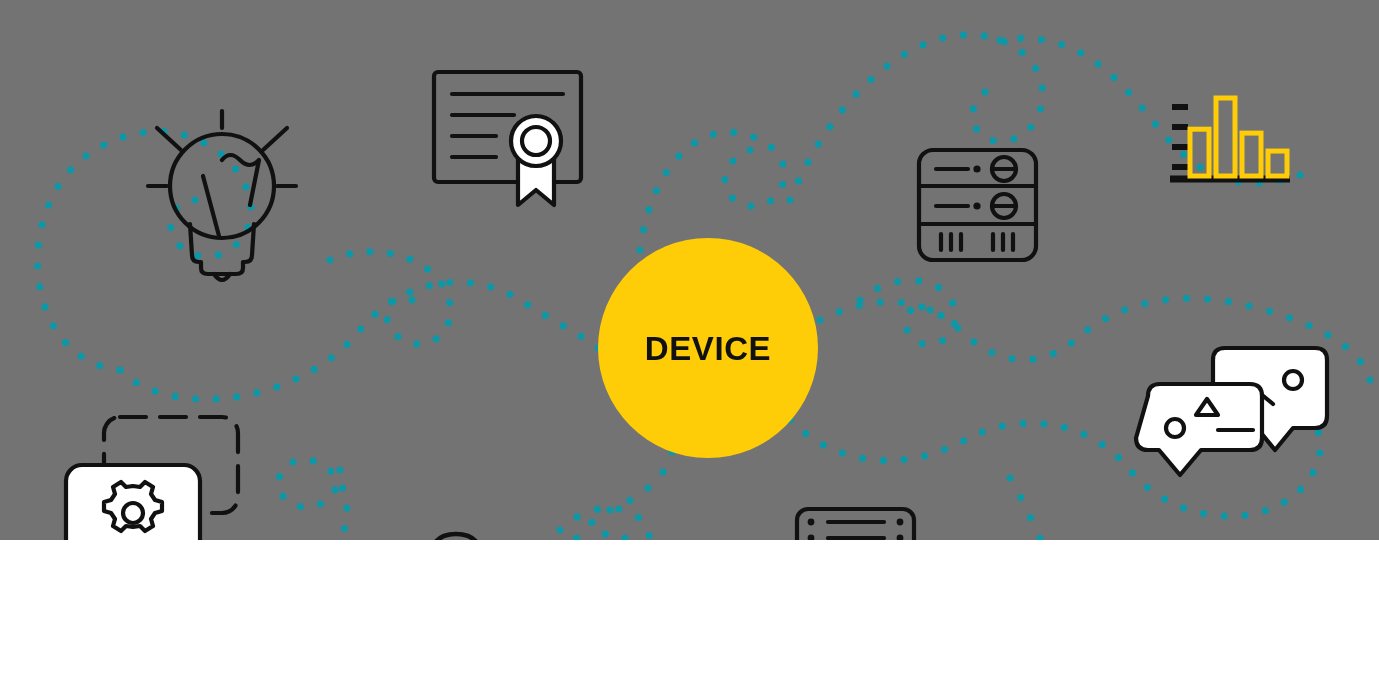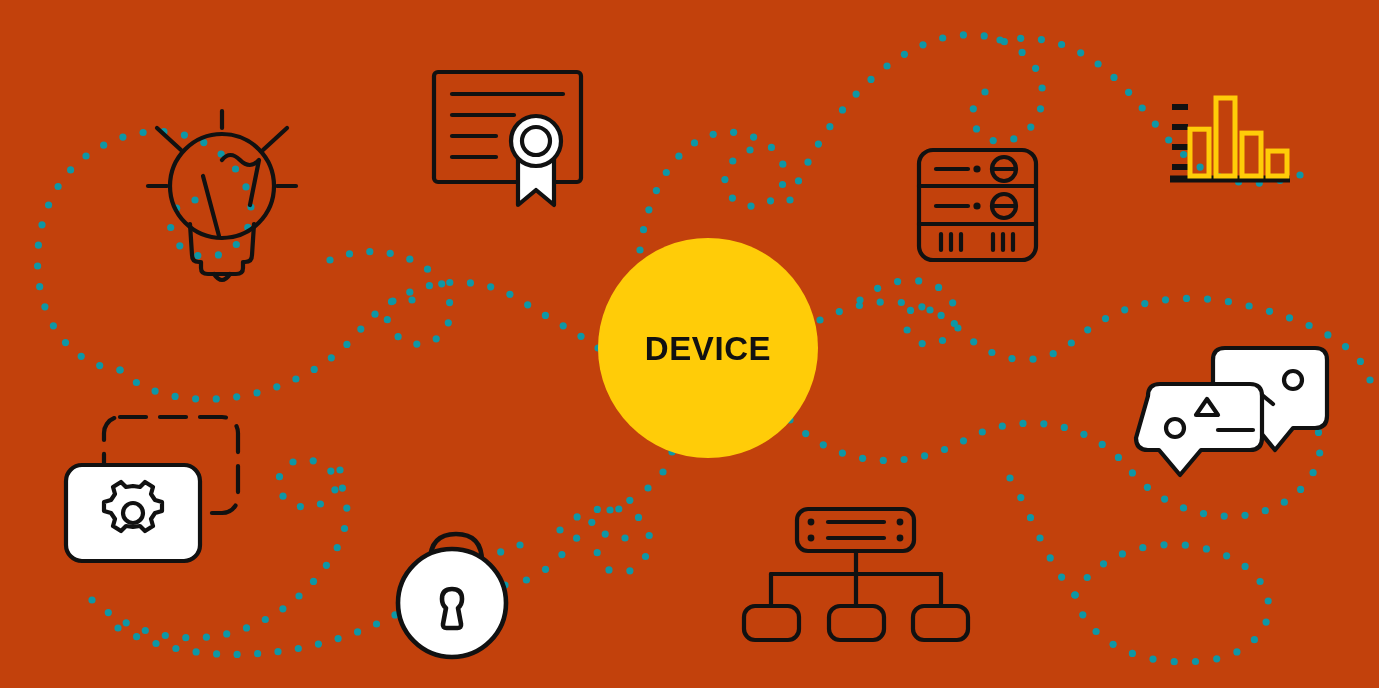--- a/index.html
+++ b/index.html
@@ -7,22 +7,22 @@
     margin: 0;
     padding: 0;
     background: #ffffff;
   }
   body {
     font-family: "Liberation Sans", sans-serif;
   }
   #canvas {
     position: relative;
     width: 1379px;
-    height: 688px;
-    background: #c2410c;
+    height: 540px;
+    background: #737373;
     overflow: hidden;
   }
   #scene {
     position: absolute;
     inset: 0;
     width: 1379px;
     height: 700px;
     display: block;
   }
   .hub-label {

